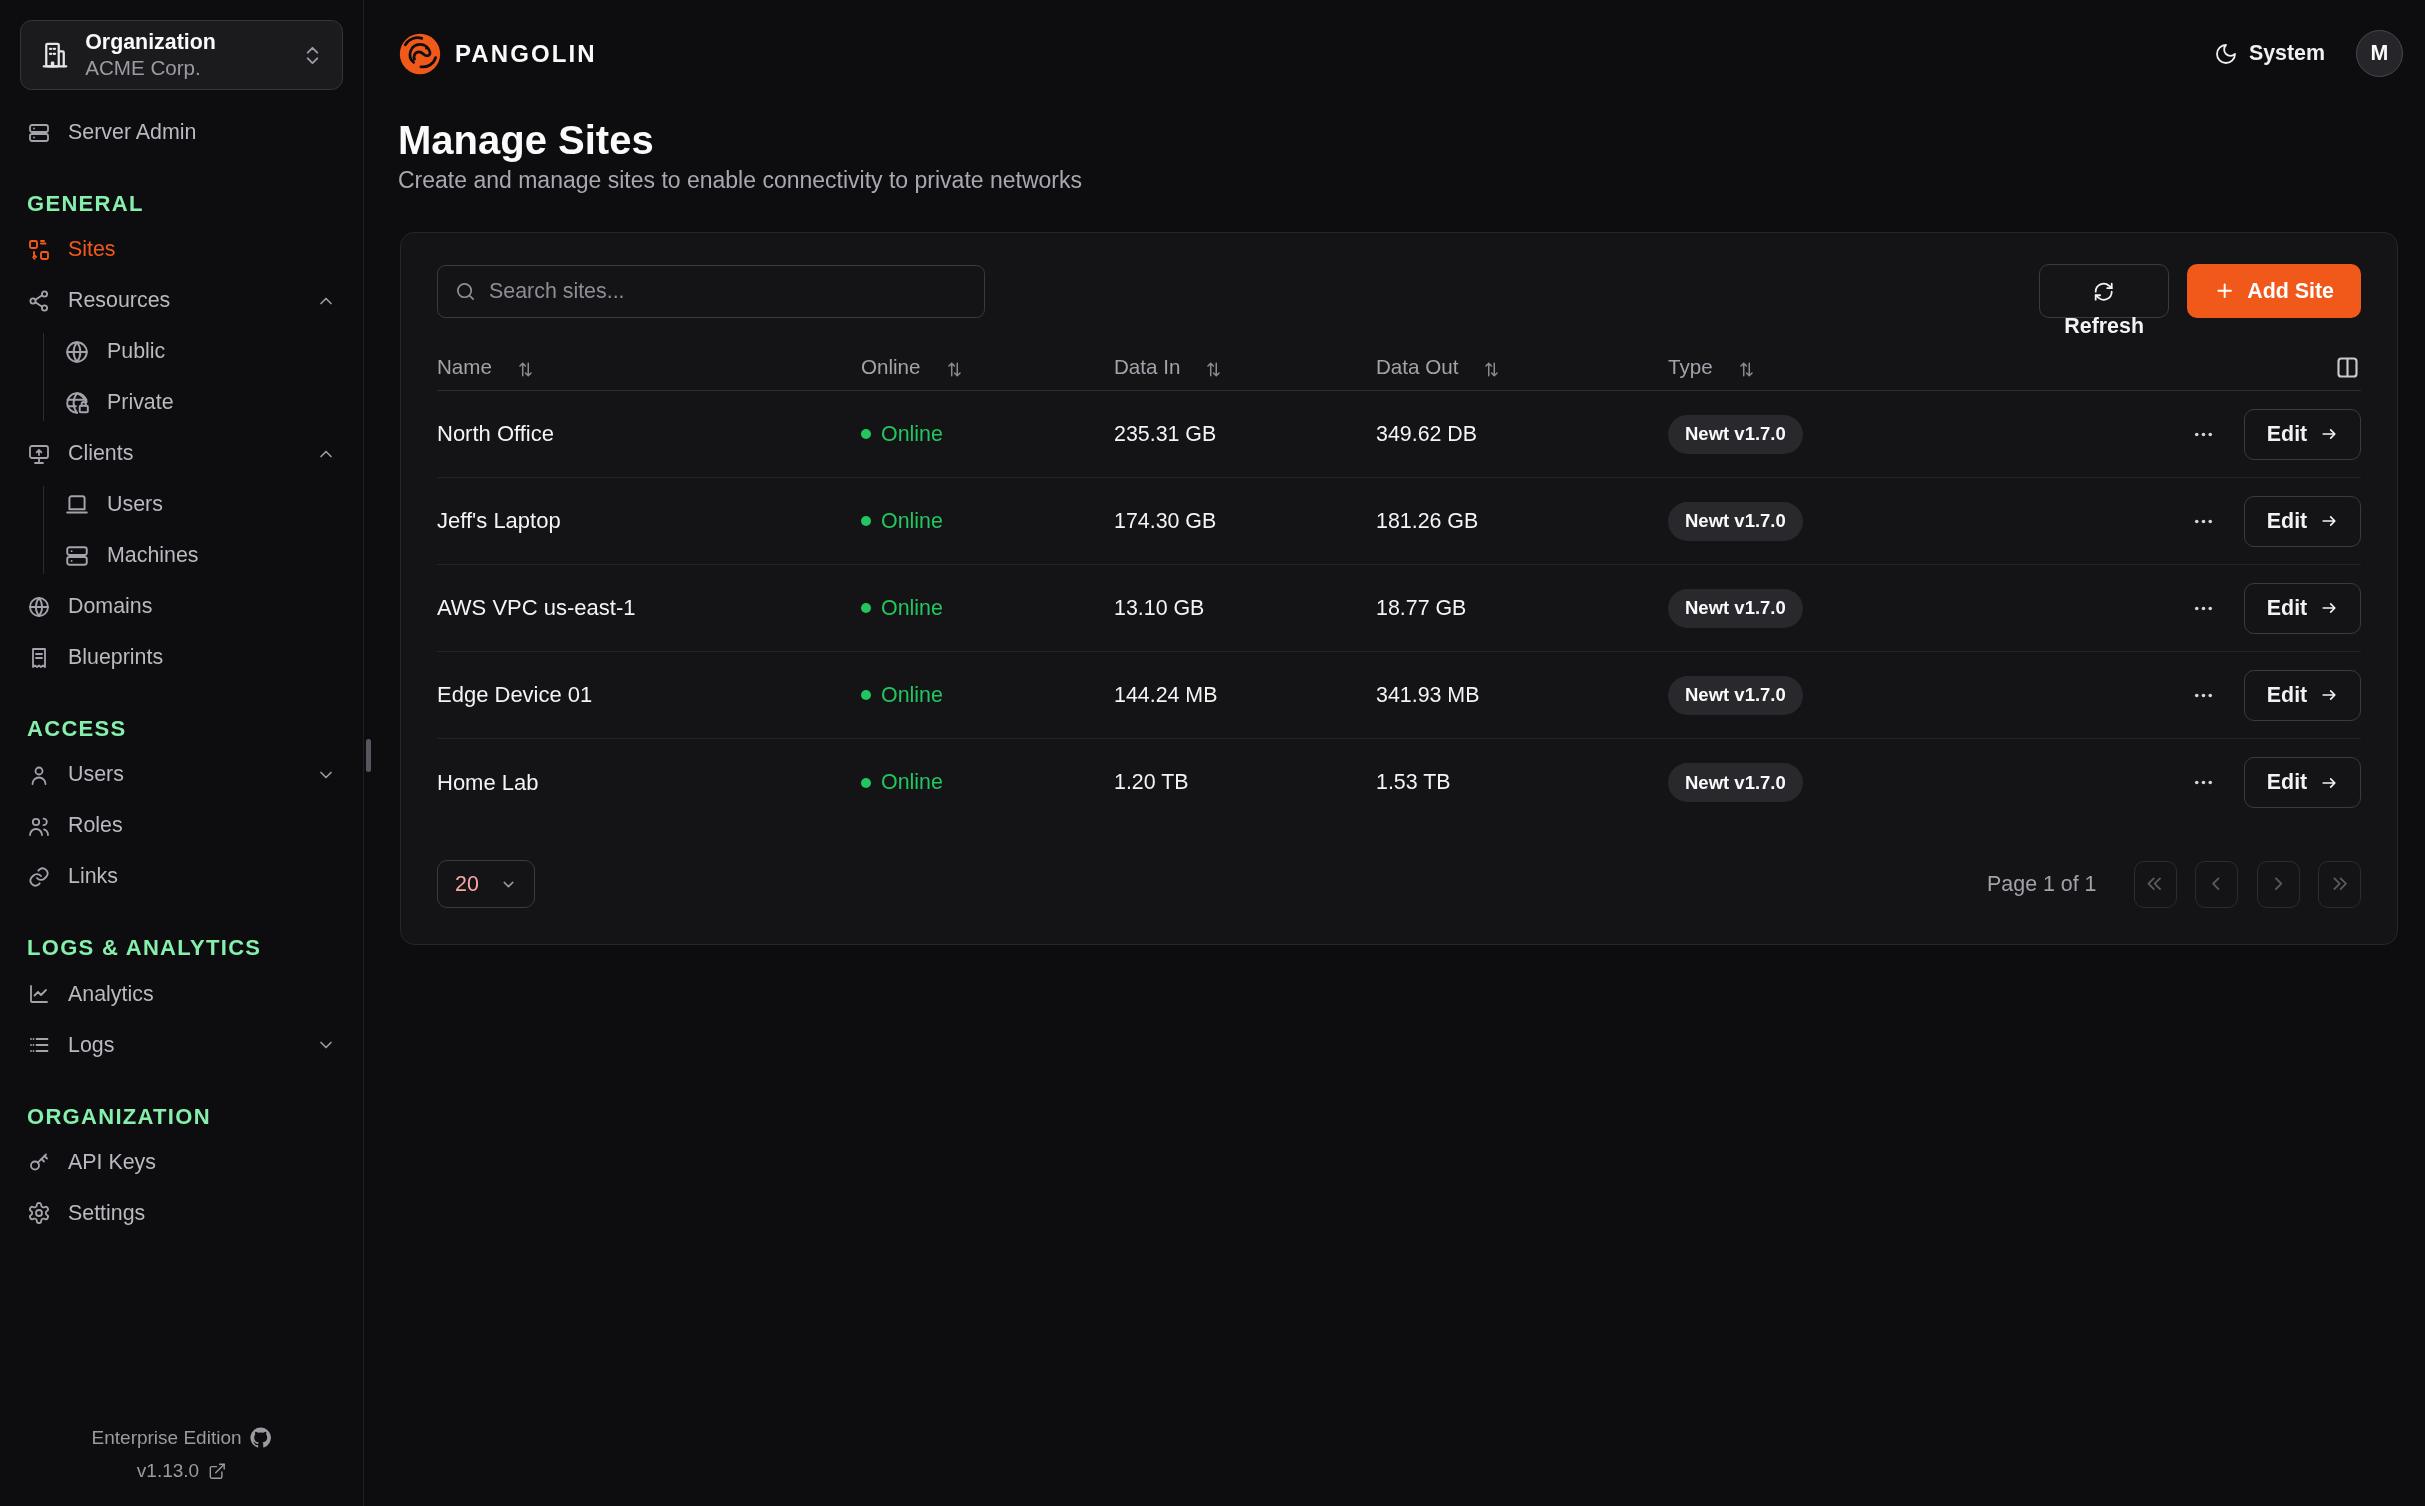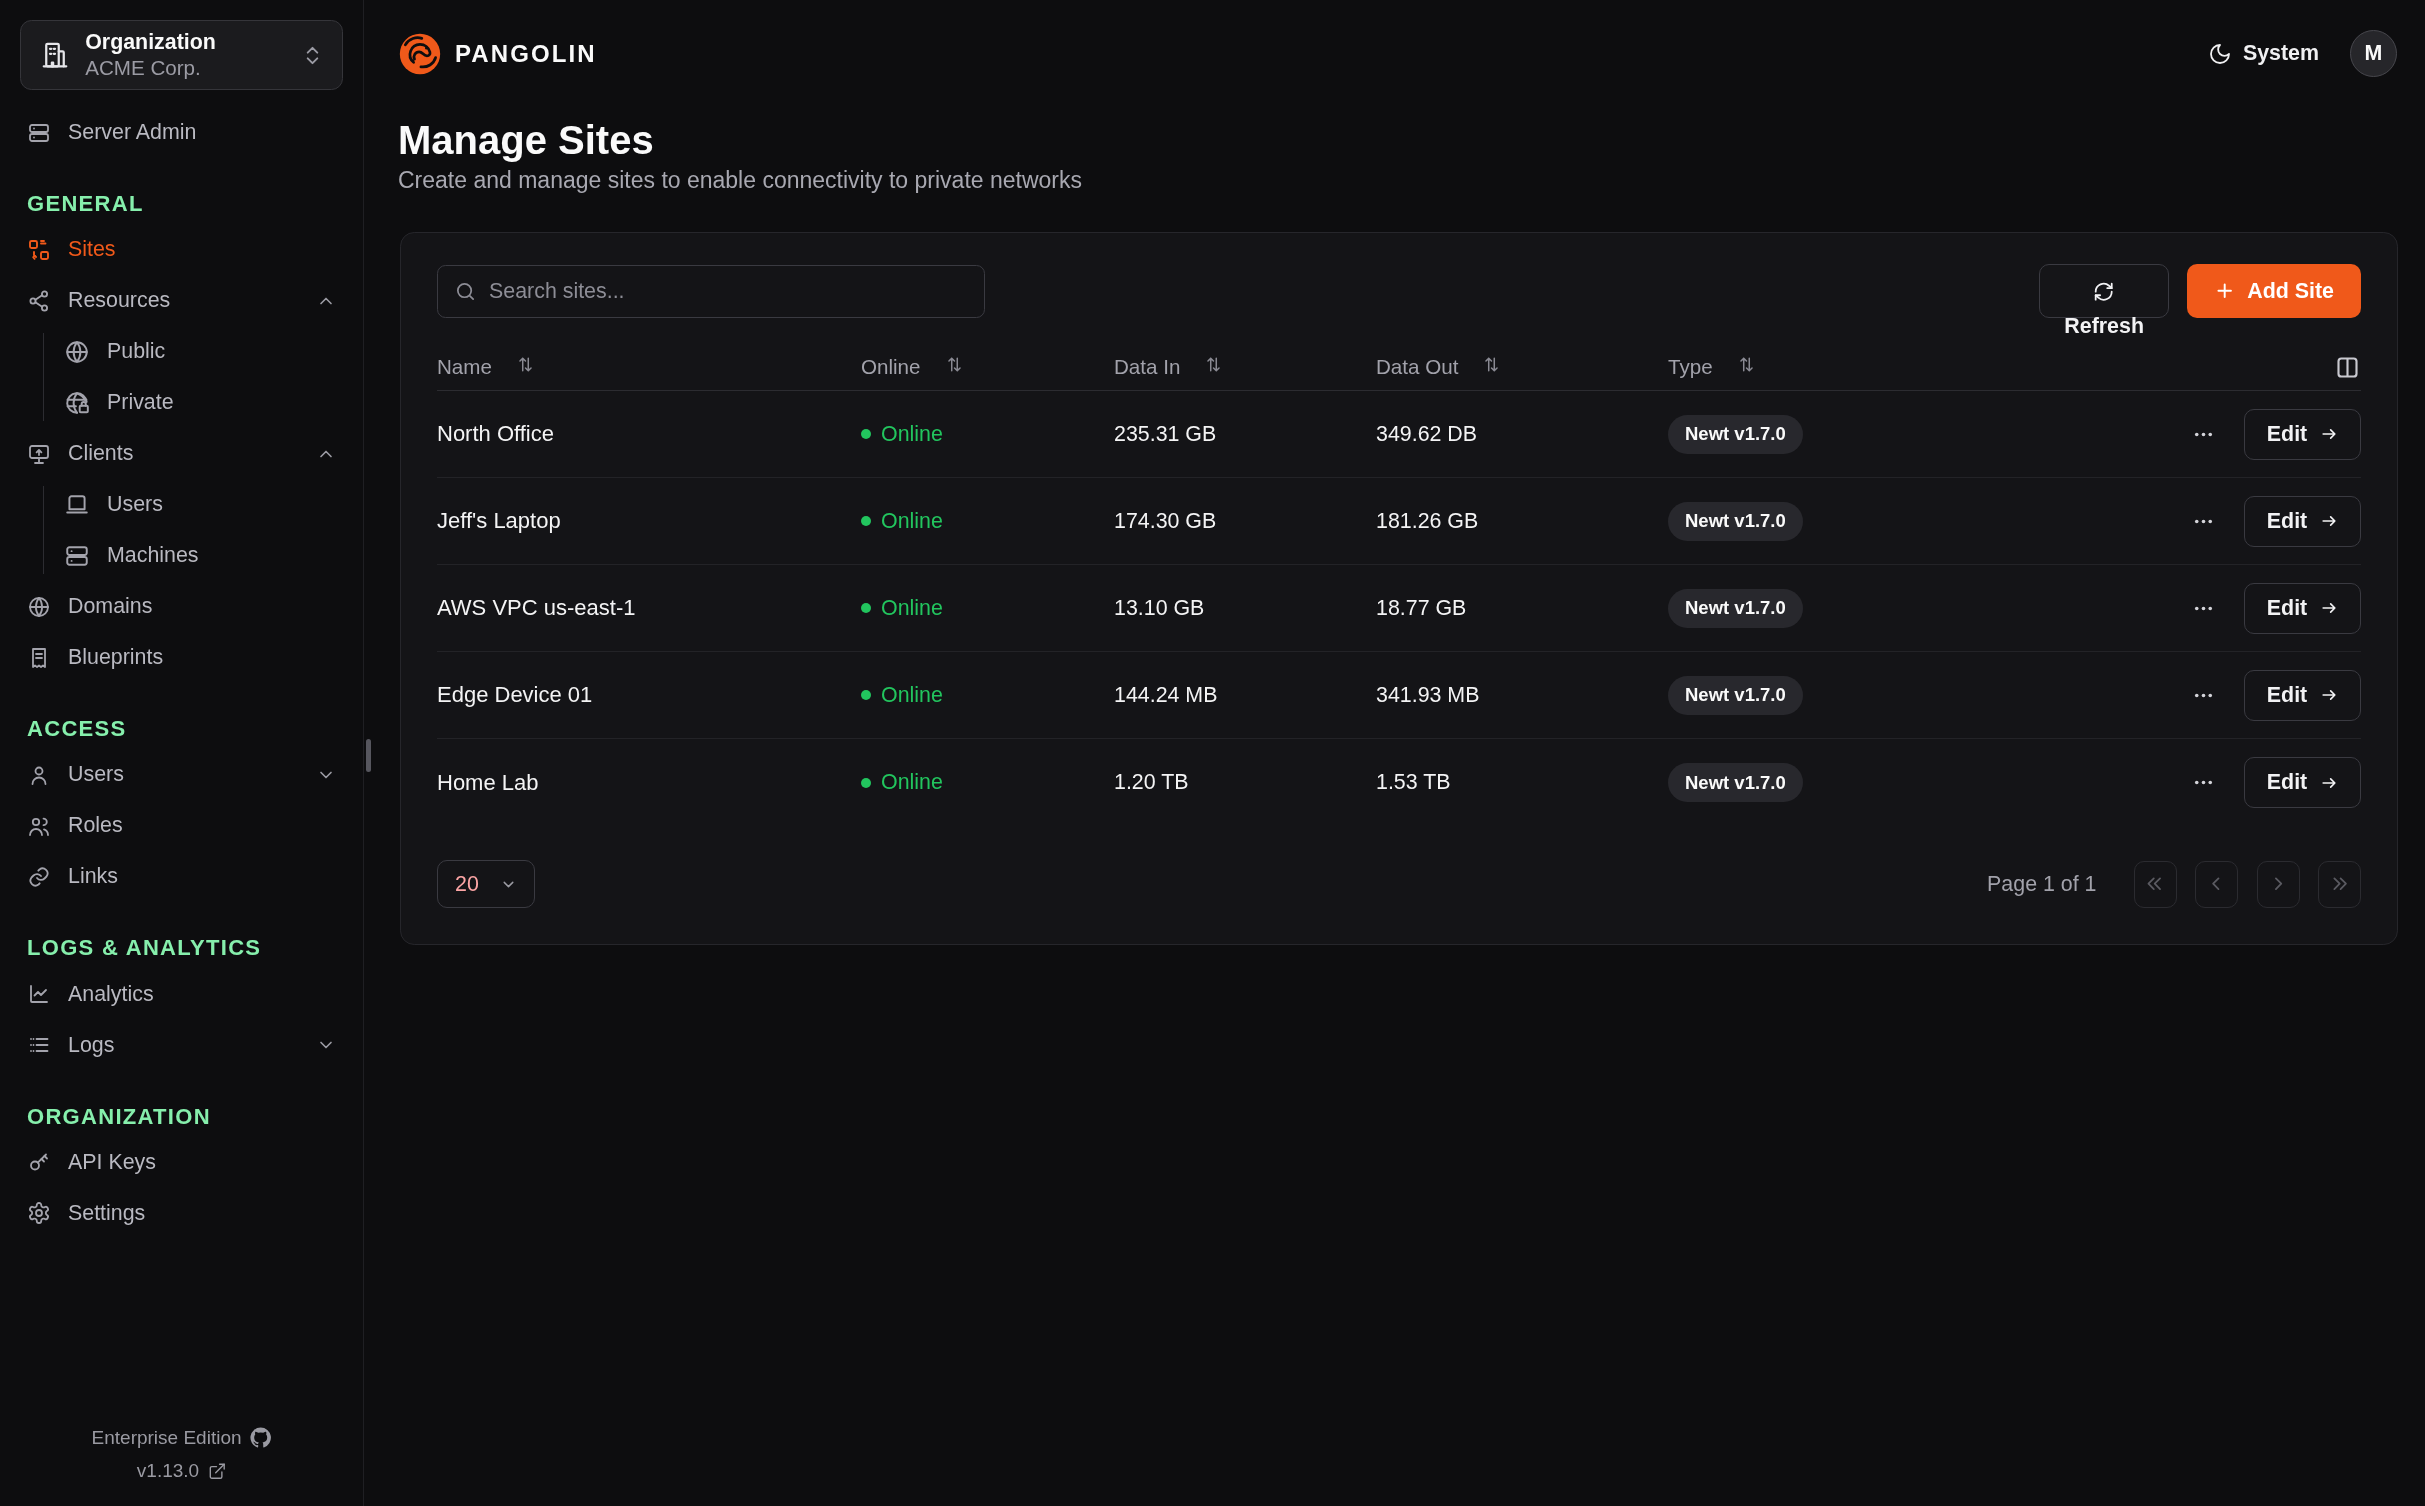--- a/index.html
+++ b/index.html
@@ -59,21 +59,21 @@
   .gh-ic{ width:21.4px; height:21.4px; color:#9a9aa2; }
   .ext-ic{ width:18.5px; height:18.5px; color:#9a9aa2; }
 
   .side-scroll-thumb{
     position:absolute; left:366px; top:739px; width:5px; height:33px;
     background:#56565e; border-radius:2.8px; z-index:3; cursor:grab;
   }
 
   
   .main{ position:absolute; left:364px; top:0; width:2061px; height:1506px; }
-  .topbar{ height:107px; display:flex; align-items:center; padding:0 28px 0 34px; }
+  .topbar{ height:107px; display:flex; align-items:center; padding:0 22px 0 34px; }
   .logo{ display:flex; align-items:center; gap:13px; }
   .logo-mark{ width:44px; height:44px; }
   .logo-text{ font-size:24px; font-weight:800; letter-spacing:2.1px; color:#fafafa; }
   .topbar-right{ margin-left:auto; display:flex; align-items:center; gap:31px; }
   .theme-toggle{ display:flex; align-items:center; gap:11.4px; color:#f0f0f2; font-weight:bold; cursor:pointer; }
   .moon-ic{ width:24px; height:24px; color:#f0f0f2; }
   .avatar{
     width:47px; height:47px; border-radius:50%; background:#26262a;
     border:1.4px solid #47474d; display:flex; align-items:center; justify-content:center;
     font-weight:bold; font-size:21.4px; color:#fafafa; cursor:pointer;
@@ -106,21 +106,21 @@
   .btn-accent{ background:var(--accent); color:#ffffff; padding:0 26px; }
   .btn .bic{ width:21.4px; height:21.4px; }
 
   .table{ margin-top:26px; }
   .trow{
     display:grid;
     grid-template-columns:424px 253px 262px 292px 380px 1fr;
     align-items:center;
   }
   .thead{ height:47px; color:#a2a2ab; font-size:20.6px; border-bottom:0.7px solid #2c2c31; }
-  .th{ display:flex; align-items:flex-start; gap:24px; cursor:pointer; }
+  .th{ display:flex; align-items:flex-end; gap:24px; cursor:pointer; }
   .sort-ic{ width:19px; height:19px; color:#8a8a93; }
   .th-actions{ display:flex; justify-content:flex-end; }
   .cols-btn{ width:27px; height:27px; color:#c9c9d0; cursor:pointer; background:none; border:none; padding:0; }
 
   .tbody .trow{ height:87px; border-bottom:0.7px solid #232327; }
   .tbody .trow:last-child{ border-bottom:none; }
   .cell-name{ font-size:22px; color:#f4f4f5; }
   .cell-online{ display:flex; align-items:center; gap:10px; color:var(--online); }
   .dot{ width:10px; height:10px; border-radius:50%; background:var(--online); }
   .cell-data{ color:#f4f4f5; }

